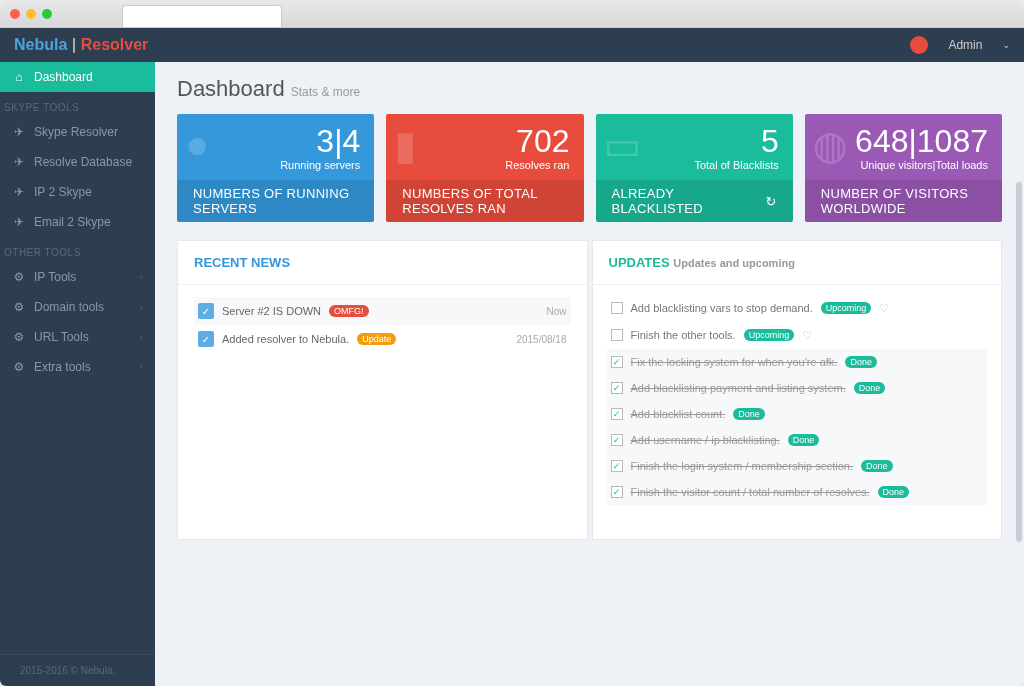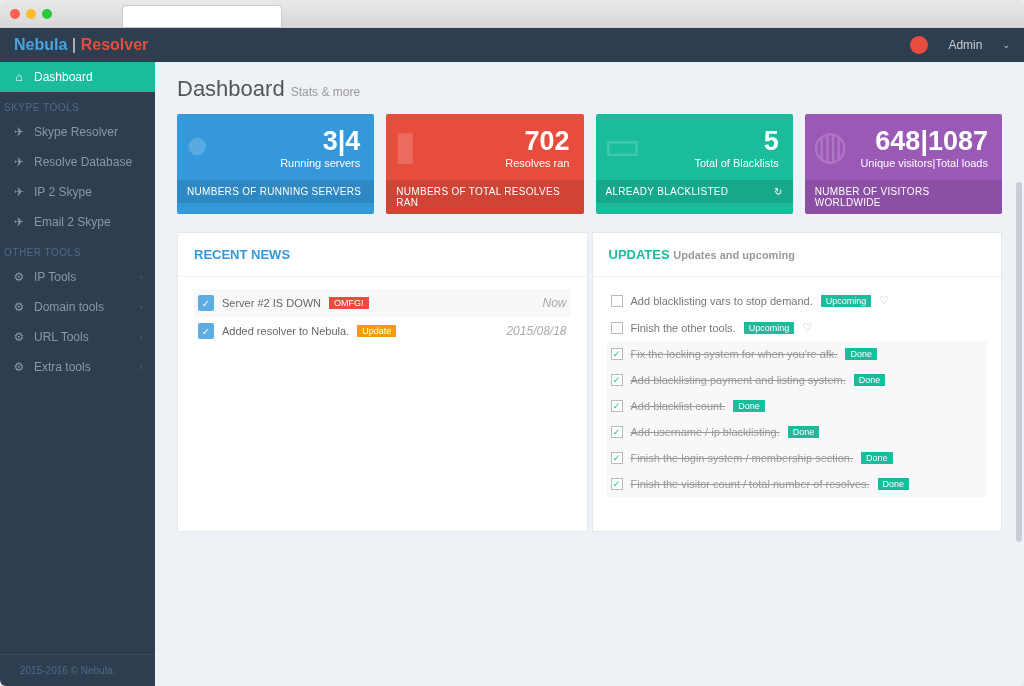--- a/index.html
+++ b/index.html
@@ -24,39 +24,39 @@
 .nav-section{padding:10px 4px 4px;font-size:10px;letter-spacing:.5px;color:#566a7f}
 .nav-item .ch{margin-left:auto;font-size:9px;color:#566a7f}
 .footer{margin-top:auto;padding:10px 20px;font-size:10px;color:#566a7f;border-top:1px solid #3a4d5f}
 .main{flex:1;background:#eef1f6;padding:14px 22px;overflow:auto;position:relative}
 .scroll-ind{position:absolute;right:2px;top:120px;width:6px;height:360px;background:#c9ced6;border-radius:3px}
 h1.page{font-size:22px;font-weight:400;color:#555;margin-bottom:12px}
 h1.page small{font-size:12px;color:#999}
 .cards{display:flex;gap:12px;margin-bottom:18px}
 .card{flex:1;color:#fff;border-radius:2px;overflow:hidden;display:flex;flex-direction:column}
 .card-body{padding:10px 14px 8px;position:relative;min-height:66px;display:flex;flex-direction:column;align-items:flex-end;justify-content:center}
-.card-body .big{font-size:27px;font-weight:700;line-height:1}
+.card-body .big{font-size:32px;font-weight:400;line-height:1}
 .card-body .sub{font-size:11px;margin-top:2px}
-.card-foot{padding:6px 10px;font-size:10px;letter-spacing:.3px;background:rgba(0,0,0,.1);display:flex;justify-content:space-between;align-items:center}
+.card-foot{padding:6px 16px;font-size:13px;letter-spacing:.3px;background:rgba(0,0,0,.1);display:flex;justify-content:space-between;align-items:center}
 .c-blue{background:#3498db}.c-red{background:#e74c3c}.c-teal{background:#1abc9c}.c-purple{background:#9b59b6}
 .icon-bg{position:absolute;left:8px;top:8px;opacity:.18;font-size:40px}
 .panels{display:flex;gap:4px}
 .panel{background:#fff;border:1px solid #e5e8ec;flex:1;min-height:300px}
 .panel h2{font-size:13px;font-weight:700;padding:14px 16px;color:#3498db;border-bottom:1px solid #eef1f6}
 .panel h2.t2{color:#1abc9c}
 .panel h2 small{font-size:11px;font-weight:700;color:#999}
 .news-list{padding:12px 16px}
 .news-row{display:flex;align-items:center;gap:8px;padding:6px 4px;font-size:11px;color:#666}
 .news-row:nth-child(odd){background:#f7f8fa}
 .chk{width:16px;height:16px;background:#5dade2;color:#fff;display:flex;align-items:center;justify-content:center;font-size:10px;border-radius:2px}
-.badge{font-size:9px;padding:1px 5px;border-radius:0;color:#fff}
+.badge{font-size:9px;padding:1px 5px;border-radius:6px;color:#fff}
 .bg-red{background:#e74c3c}.bg-orange{background:#f39c12}.bg-teal{background:#1abc9c}
-.time{margin-left:auto;font-style:italic;color:#aaa;font-size:12px}
+.time{margin-left:auto;color:#aaa;font-size:10px}
 .upd-list{padding:10px 14px}
-.upd-row{display:flex;align-items:center;gap:8px;padding:7px 4px;font-size:11px;color:#777}
+.upd-row{display:flex;align-items:flex-start;gap:8px;padding:7px 4px;font-size:11px;color:#777}
 .upd-row.done{background:#f7f8fa}
 .upd-row.done .txt{text-decoration:line-through;color:#999}
 .cb{width:12px;height:12px;border:1px solid #bbb;background:#fff;display:flex;align-items:center;justify-content:center;font-size:9px;color:#1abc9c}
 .cb.on::before{content:"✓"}
 .bell{color:#bbb;font-size:11px}
 .ico{width:14px;display:inline-flex;justify-content:center}
 </style>
 </head>
 <body>
 

